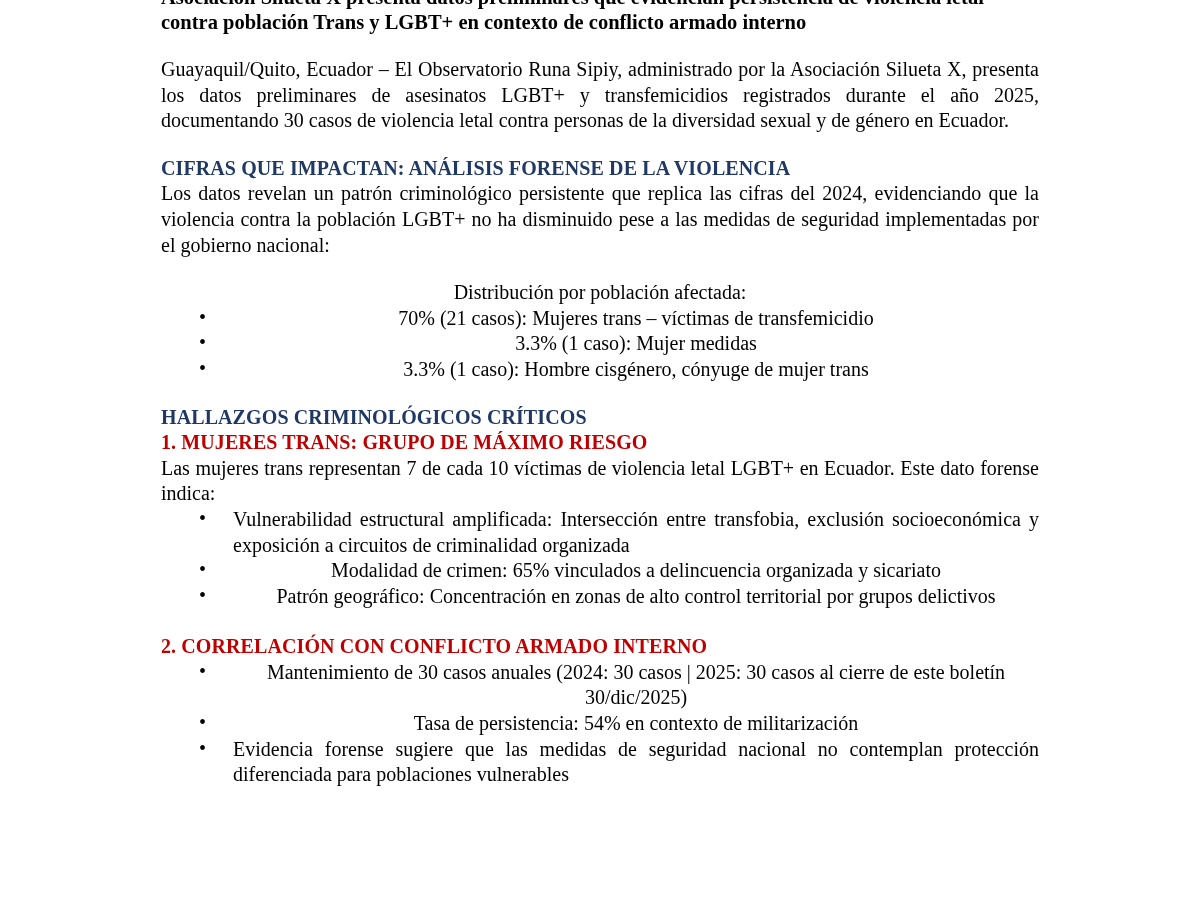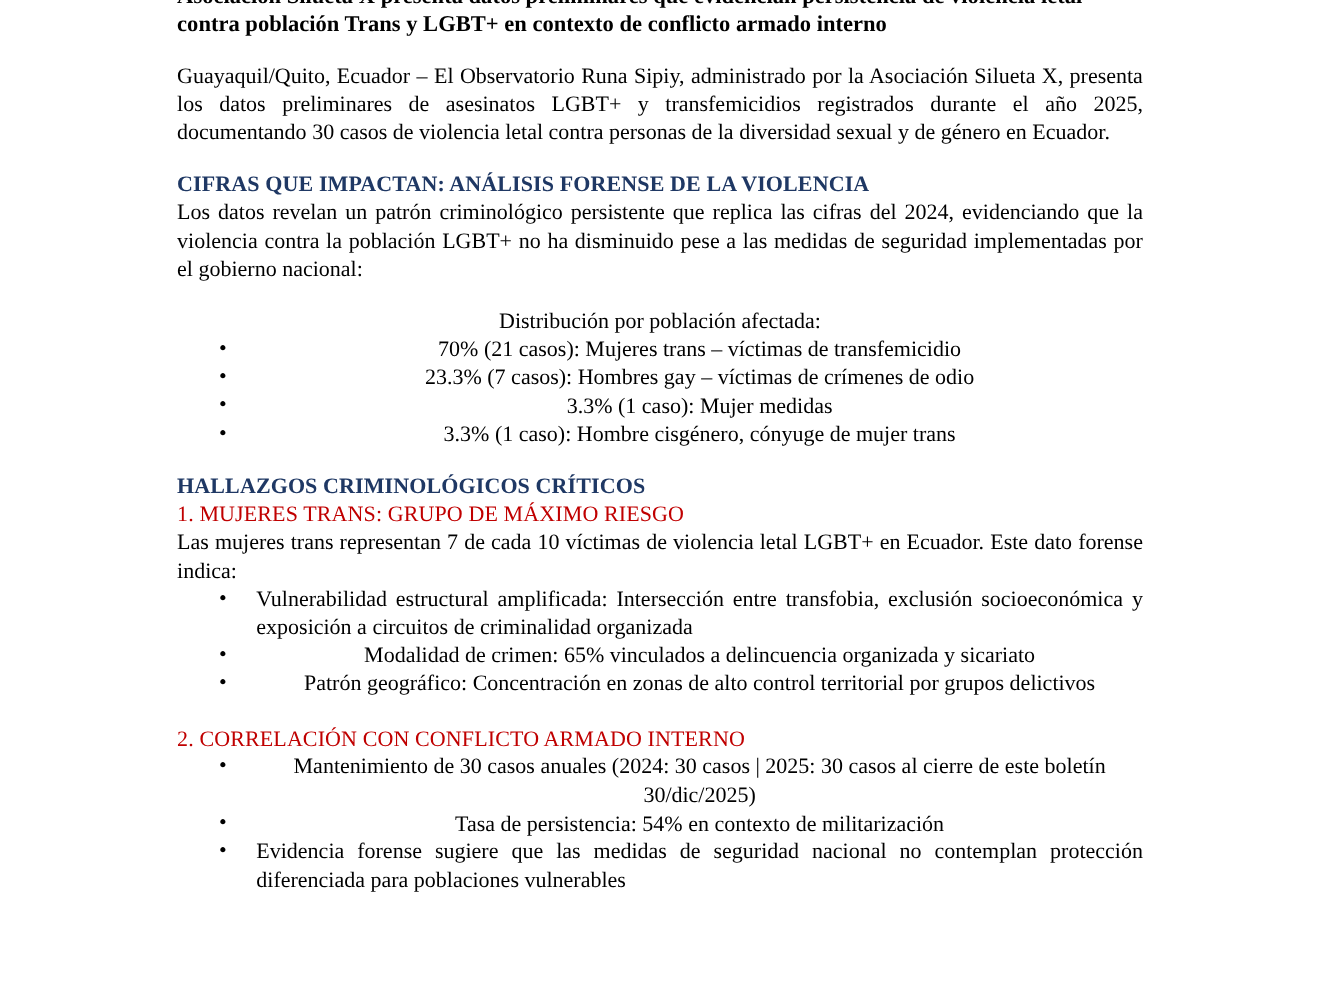--- a/index.html
+++ b/index.html
@@ -56,21 +56,21 @@
   .h-blue {
     font-size: 20px;
     font-weight: bold;
     line-height: 25.6px;
     color: #1F3864;
     margin: 0;
     letter-spacing: 0.1px;
   }
   .h-red {
     font-size: 20px;
-    font-weight: normal;
+    font-weight: bold;
     line-height: 25.6px;
     color: #C00000;
     margin: 0;
     letter-spacing: 0.1px;
   }
 
   
   ul.bl {
     list-style: none;
     margin: 0;
@@ -116,21 +116,20 @@
     <div class="h-blue">CIFRAS QUE IMPACTAN: ANÁLISIS FORENSE DE LA VIOLENCIA</div>
 
     <p class="body just"><span>Los datos revelan un patrón criminológico persistente que replica las cifras del 2024, evidenciando que </span><b>la violencia contra la población LGBT+ no ha disminuido</b><span> pese a las medidas de seguridad implementadas por el gobierno nacional:</span></p>
 
     <div class="gap-md"></div>
 
     <p class="body"><b>Distribución por población afectada:</b></p>
 
     <ul class="bl">
       <li><b>70% (21 casos)</b><span>: Mujeres trans – víctimas de transfemicidio</span></li>
-      <li><b>23.3% (7 casos)</b><span>: Hombres gay – víctimas de crímenes de odio</span></li>
       <li><b>3.3% (1 caso)</b><span>: Mujer medidas</span></li>
       <li><b>3.3% (1 caso)</b><span>: Hombre cisgénero, cónyuge de mujer trans</span></li>
     </ul>
 
     <div class="gap-md"></div>
 
     <div class="h-blue">HALLAZGOS CRIMINOLÓGICOS CRÍTICOS</div>
     <div class="h-red">1. MUJERES TRANS: GRUPO DE MÁXIMO RIESGO</div>
 
     <p class="body just"><span>Las mujeres trans representan </span><b>7 de cada 10 víctimas</b><span> de violencia letal LGBT+ en Ecuador. Este dato forense indica:</span></p>

